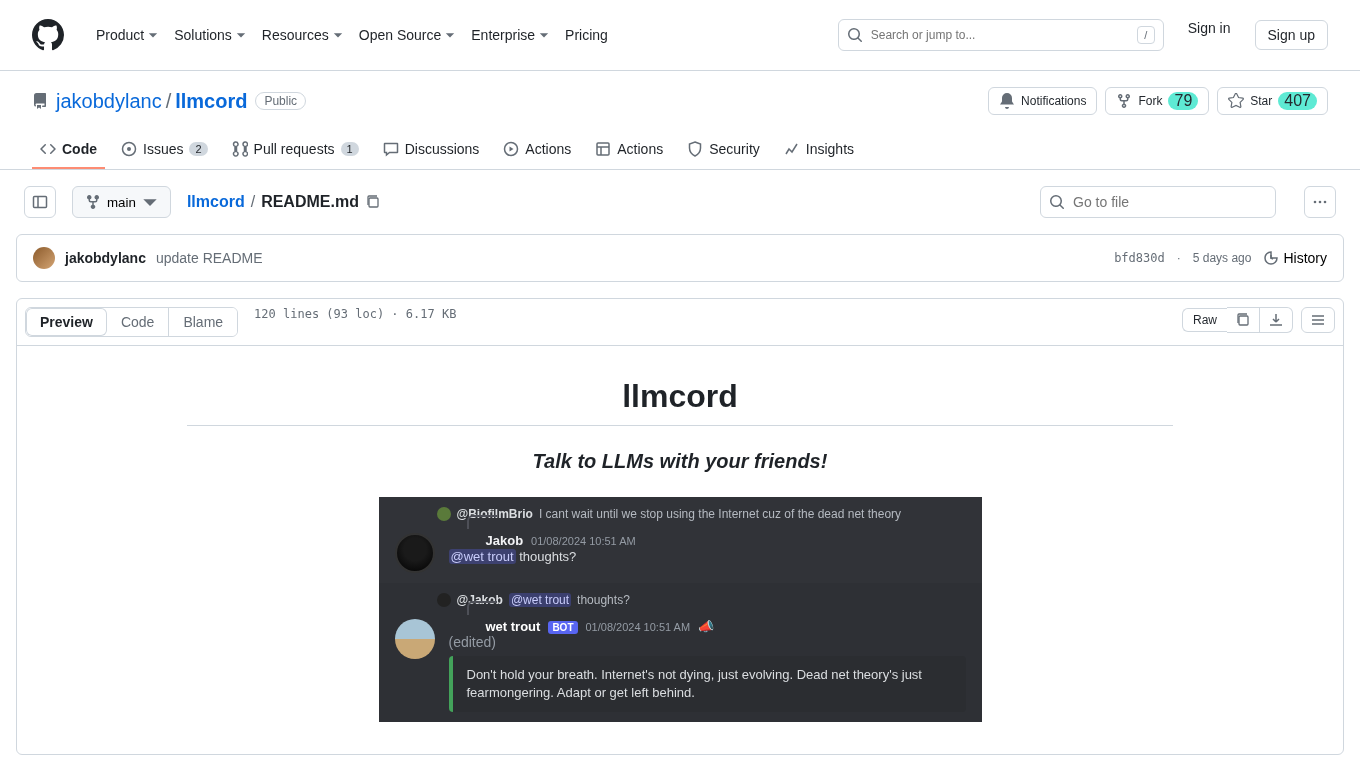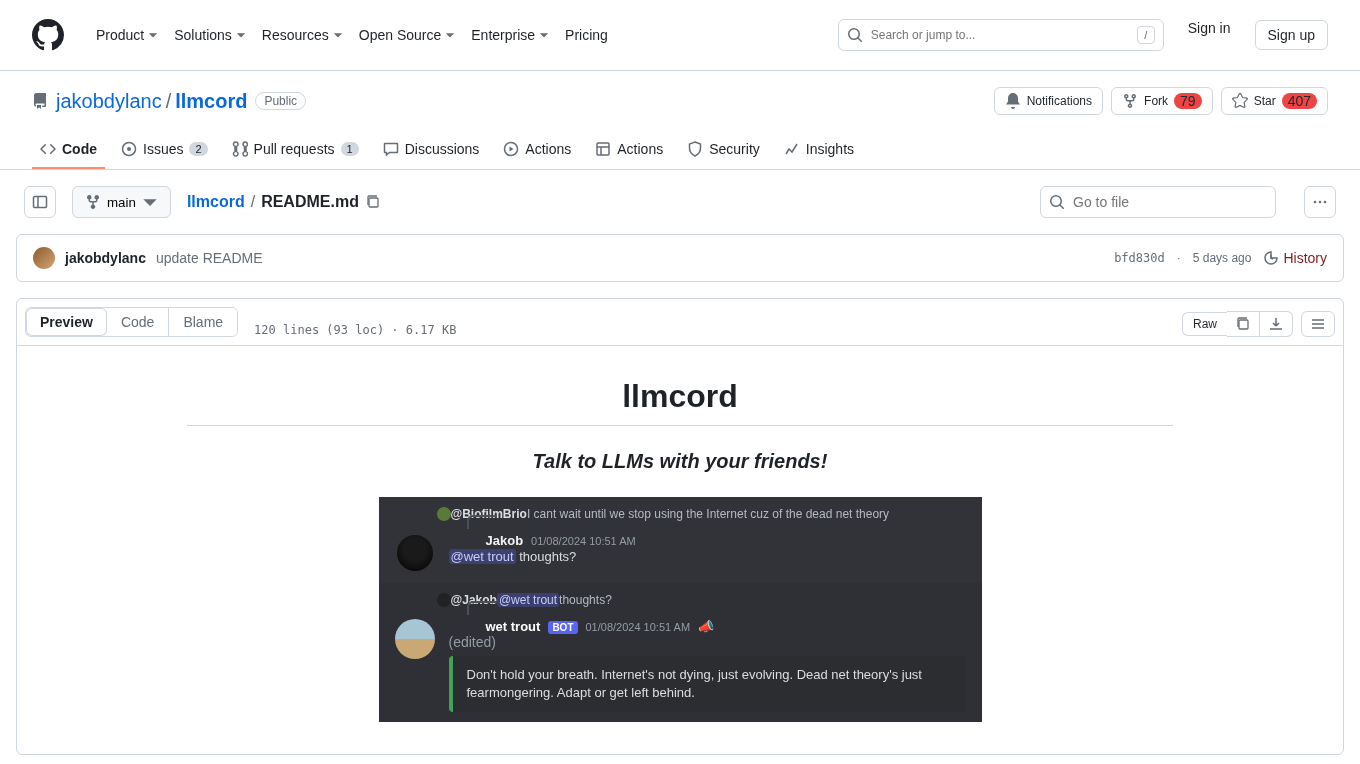--- a/index.html
+++ b/index.html
@@ -22,21 +22,21 @@
 
 .repo-head { padding: 16px 32px 0 32px; display: flex; align-items: center; }
 .repo-icon { width: 16px; height: 16px; fill: #656d76; margin-right: 8px; }
 .repo-path { font-size: 20px; }
 .repo-path a { color: #0969da; }
 .repo-sep { color: #656d76; margin: 0 4px; }
 .repo-name { font-weight: 600; }
 .public-badge { border: 1px solid #d0d7de; border-radius: 2em; font-size: 12px; color: #656d76; padding: 1px 8px; margin-left: 8px; }
 .repo-actions { margin-left: auto; display: flex; gap: 8px; }
 .ra-btn { border: 1px solid #d0d7de; border-radius: 6px; height: 28px; padding: 0 10px; display: flex; align-items: center; gap: 6px; font-size: 12px; color: #24292f; background: #fff; }
-.ra-btn .count { background: #ef4444; border-radius: 2em; padding: 0 6px; font-size: 14px; }
+.ra-btn .count { background: #5eead4; border-radius: 2em; padding: 0 6px; font-size: 16px; }
 .ra-btn svg { width: 16px; height: 16px; fill: #656d76; }
 
 
 .repo-nav { display: flex; border-bottom: 1px solid #d0d7de; padding: 0 32px; margin-top: 16px; gap: 8px; }
 .repo-tab { display: flex; align-items: center; gap: 6px; padding: 10px 8px; color: #1f2328; border-bottom: 2px solid transparent; font-size: 14px; }
 .repo-tab.active { border-bottom-color: #fd8c73; font-weight: 600; }
 .repo-tab svg { width: 16px; height: 16px; fill: #656d76; }
 .tab-count { background: #d0d7de; border-radius: 2em; font-size: 11px; padding: 1px 6px; color: #1f2328; }
 
 
@@ -53,26 +53,26 @@
 .go-to-file { margin-left: auto; border: 1px solid #d0d7de; border-radius: 6px; height: 32px; width: 236px; display: flex; align-items: center; padding: 0 8px; gap: 8px; }
 .go-to-file input { border: none; outline: none; flex: 1; font-size: 14px; }
 
 
 .commit-box { border: 1px solid #d0d7de; border-radius: 6px; padding: 12px 16px; display: flex; align-items: center; gap: 10px; }
 .avatar { width: 22px; height: 22px; border-radius: 50%; background: linear-gradient(135deg,#8b5a2b,#d4a574); }
 .commit-author { font-weight: 600; }
 .commit-msg { color: #656d76; }
 .commit-right { margin-left: auto; display: flex; align-items: center; gap: 12px; color: #656d76; font-size: 12px; }
 .commit-right .sha { font-family: ui-monospace, monospace; }
-.history-link { display: flex; align-items: center; gap: 4px; color: #7f1d1d; font-weight: 500; font-size: 14px; }
+.history-link { display: flex; align-items: center; gap: 4px; color: #000000; font-weight: 500; font-size: 14px; }
 .history-link svg { width: 16px; height: 16px; fill: #656d76; }
 
 
 .content-box { border: 1px solid #d0d7de; border-radius: 6px; margin-top: 16px; }
-.content-toolbar { border-bottom: 1px solid #d0d7de; padding: 8px; display: flex; align-items: flex-end; }
+.content-toolbar { border-bottom: 1px solid #d0d7de; padding: 8px; display: flex; align-items: flex-start; }
 .view-toggle { display: flex; border: 1px solid #d0d7de; border-radius: 6px; overflow: hidden; }
 .view-toggle button { border: none; background: #fff; padding: 6px 14px; font-size: 14px; color: #656d76; cursor: pointer; }
 .view-toggle button.active { background: #fff; color: #1f2328; font-weight: 600; box-shadow: inset 0 0 0 1px #d0d7de; border-radius: 6px; }
 .view-toggle .sep-v { width: 1px; background: #d0d7de; }
 .file-info { color: #656d76; font-size: 12px; margin-left: 16px; font-family: ui-monospace, monospace; }
 .toolbar-right { margin-left: auto; display: flex; align-items: center; gap: 0; }
 .raw-btn { border: 1px solid #d0d7de; border-right: none; border-radius: 6px 0 0 6px; padding: 4px 10px; font-size: 12px; color: #24292f; background: #fff; }
 .tb-icon { border: 1px solid #d0d7de; border-left: none; padding: 4px 8px; display: flex; align-items: center; }
 .tb-icon.last { border-radius: 0 6px 6px 0; }
 .tb-icon svg, .outline-btn svg { width: 16px; height: 16px; fill: #656d76; }
@@ -80,21 +80,21 @@
 
 
 .readme { padding: 32px 170px; }
 .readme h1 { text-align: center; font-size: 32px; font-weight: 600; padding-bottom: 10px; border-bottom: 1px solid #d0d7de; margin-bottom: 24px; }
 .readme .tagline { text-align: center; font-size: 20px; font-weight: 600; font-style: italic; margin-bottom: 24px; }
 
 
 .discord-mock { width: 603px; margin: 0 auto; background: #313338; color: #dbdee1; font-size: 13px; overflow: hidden; }
 .dmsg { padding: 10px 16px; display: flex; gap: 14px; }
 .reply-line { position: absolute; left: 36px; top: 4px; width: 30px; height: 14px; border-left: 2px solid #4e5058; border-top: 2px solid #4e5058; border-top-left-radius: 6px; }
-.reply-ref { font-size: 12px; color: #b5bac1; margin-left: 58px; margin-bottom: 2px; display: flex; align-items: center; }
+.reply-ref { font-size: 12px; color: #b5bac1; margin-left: 58px; margin-bottom: 2px; display: flex; align-items: center; gap: 6px; }
 .reply-ref .ref-av { width: 14px; height: 14px; border-radius: 50%; background: #5a7a3a; }
 .davatar { width: 40px; height: 40px; border-radius: 50%; flex-shrink: 0; }
 .dav1 { background: radial-gradient(circle at 50% 40%, #1a1a1a 40%, #000 100%); border: 2px solid #333; }
 .dav2 { background: linear-gradient(180deg, #a8c5d6 50%, #c9a876 50%); }
 .dbody { flex: 1; }
 .dhead { display: flex; align-items: baseline; gap: 8px; }
 .duser { font-weight: 700; color: #f2f3f5; margin-left: 37px; }
 .duser.bot { color: #fff; }
 .bot-tag { background: #5865f2; color: #fff; font-size: 10px; padding: 1px 4px; border-radius: 3px; font-weight: 600; }
 .dtime { font-size: 11px; color: #949ba4; }

